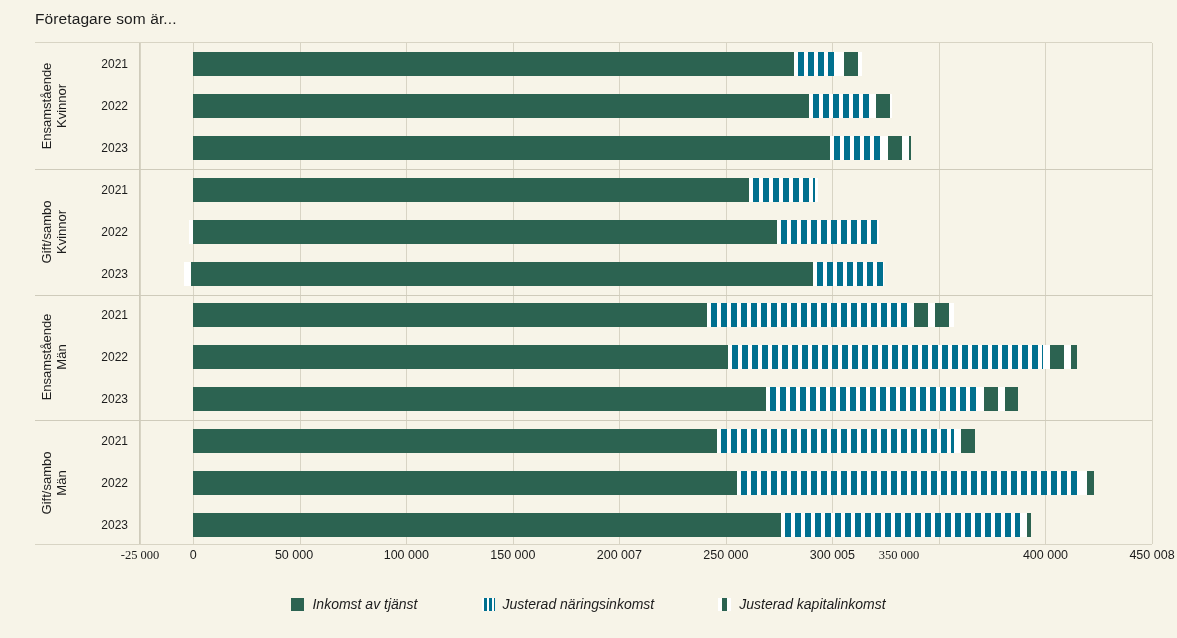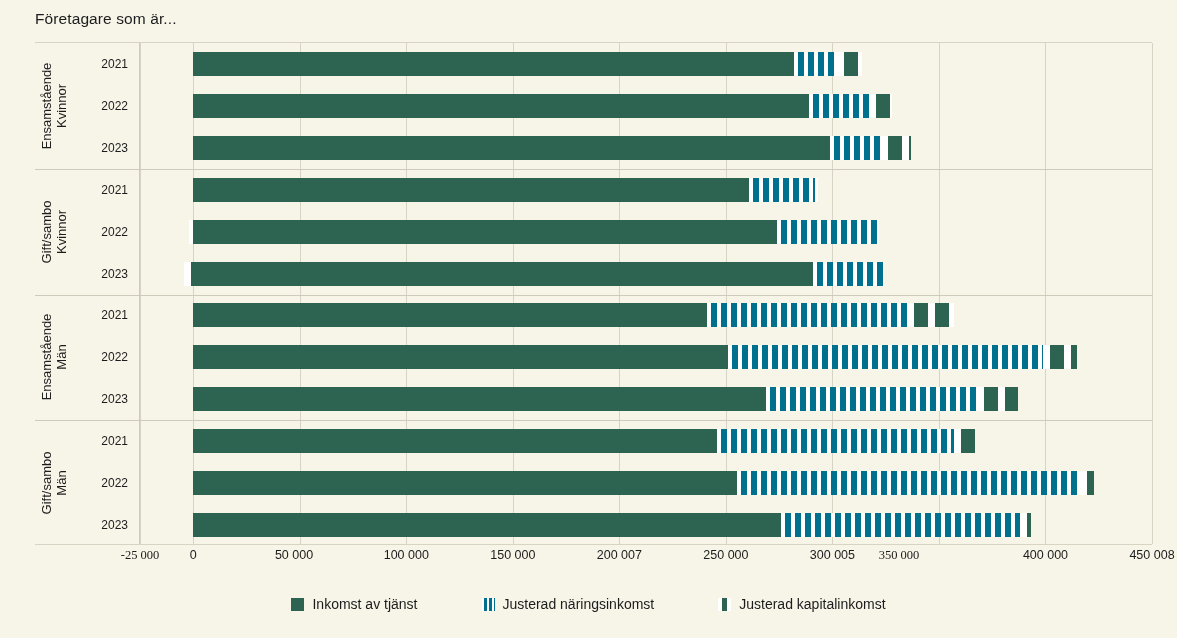--- a/index.html
+++ b/index.html
@@ -212,20 +212,21 @@
     background: #2c6351;
     background-image:
       repeating-linear-gradient(to right, #ffffff 0px, #ffffff 4px, transparent 4px, transparent 9px),
       repeating-linear-gradient(to bottom, transparent 0px, transparent 2px, #2c6351 2px, #2c6351 6px);
     background-size: 9px 6px, 9px 6px;
   }
   .legend-label {
     font-size: 14px;
     color: #1c1c1c;
     white-space: nowrap;
+    font-style: italic;
   }
 </style>
 </head>
 <body>
 
 <div id="root">
 
   <div id="chart-title">Företagare som är...</div>
 
   <div id="plot-frame">

